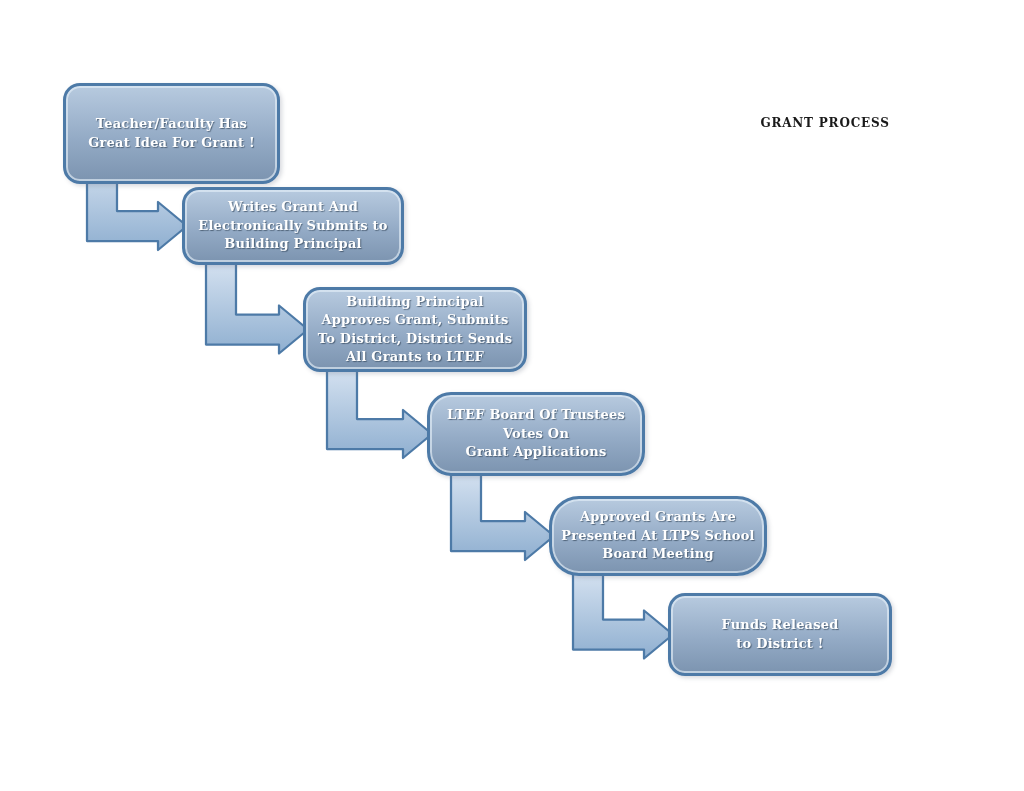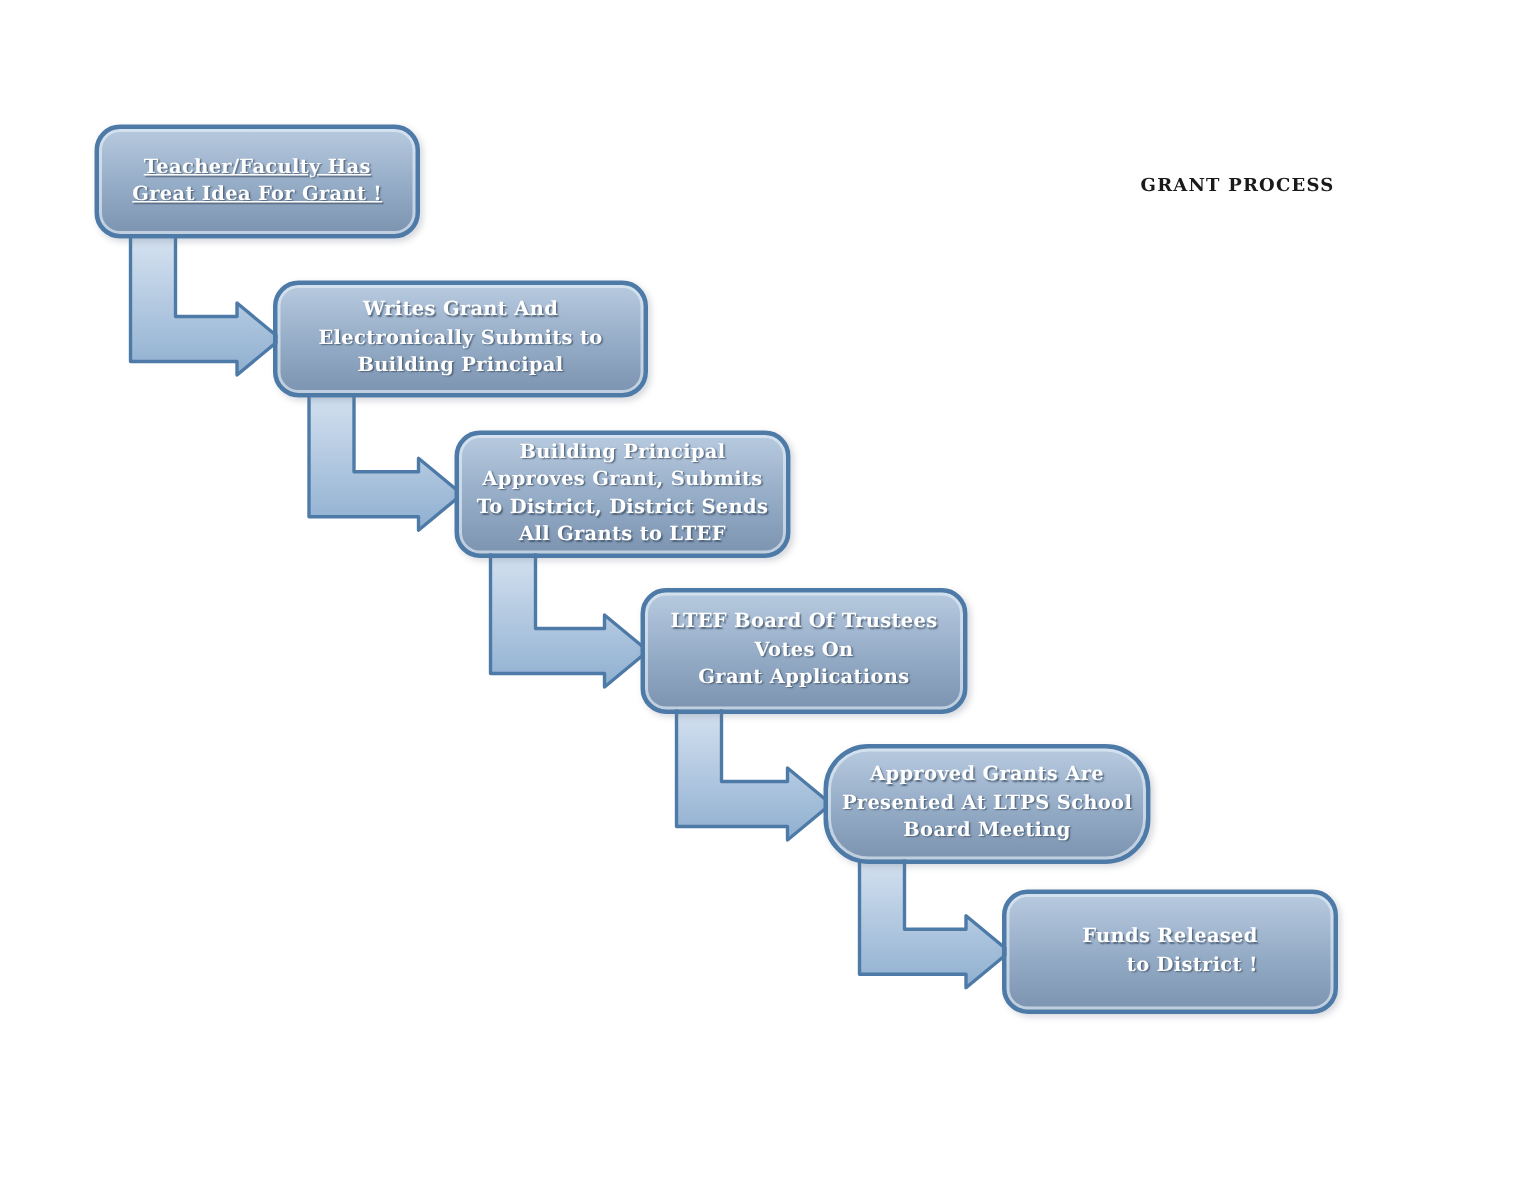--- a/index.html
+++ b/index.html
@@ -72,38 +72,38 @@
         <stop id="ag-stop2" offset="1" stop-color="#8fafd0"></stop>
       </linearGradient>
     </defs>
   <path d="M 87 155 L 87 241 L 158 241 L 158 250 L 187 226 L 158 202 L 158 211 L 117 211 L 117 155 Z" fill="url(#arrowGrad)" stroke="#4d7aa7" stroke-width="2.25" stroke-linejoin="round"></path>
       <path d="M 206 257 L 206 344.5 L 279 344.5 L 279 353.5 L 308 329.5 L 279 305.5 L 279 314.5 L 236 314.5 L 236 257 Z" fill="url(#arrowGrad)" stroke="#4d7aa7" stroke-width="2.25" stroke-linejoin="round"></path>
       <path d="M 327 364 L 327 449 L 403 449 L 403 458 L 432 434 L 403 410 L 403 419 L 357 419 L 357 364 Z" fill="url(#arrowGrad)" stroke="#4d7aa7" stroke-width="2.25" stroke-linejoin="round"></path>
       <path d="M 451 468 L 451 551 L 525 551 L 525 560 L 554 536 L 525 512 L 525 521 L 481 521 L 481 468 Z" fill="url(#arrowGrad)" stroke="#4d7aa7" stroke-width="2.25" stroke-linejoin="round"></path>
       <path d="M 573 568 L 573 649.5 L 644 649.5 L 644 658.5 L 673 634.5 L 644 610.5 L 644 619.5 L 603 619.5 L 603 568 Z" fill="url(#arrowGrad)" stroke="#4d7aa7" stroke-width="2.25" stroke-linejoin="round"></path>
     </svg>
 
-  <div class="flow-box" style="left: 63px; top: 83px; width: 217px; height: 76px; text-decoration: underline;">Teacher/Faculty Has
+  <div class="flow-box" style="left: 63px; top: 83px; width: 217px; height: 101px;">Teacher/Faculty Has
 Great Idea For Grant !</div>
 
-  <div class="flow-box" style="left: 182px; top: 187px; width: 250px; height: 78px;">Writes Grant And
+  <div class="flow-box" style="left: 182px; top: 187px; width: 222px; height: 78px;">Writes Grant And
 Electronically Submits to
 Building Principal</div>
 
   <div class="flow-box" style="left: 303px; top: 287px; width: 224px; height: 85px;">Building Principal
 Approves Grant, Submits
 To District, District Sends
 All Grants to LTEF</div>
 
-  <div class="flow-box" style="left: 427px; top: 392px; width: 218px; height: 84px;">LTEF Board Of Trustees
+  <div class="flow-box" style="left: 427px; top: 392px; width: 218px; height: 84px; border-radius: 24px;">LTEF Board Of Trustees
 Votes On
 Grant Applications</div>
 
   <div class="flow-box" style="left: 549px; top: 496px; width: 218px; height: 80px; border-radius: 30px;">Approved Grants Are
 Presented At LTPS School
 Board Meeting</div>
 
-  <div class="flow-box" style="left: 668px; top: 593px; width: 224px; height: 83px; text-align: right;">Funds Released
+  <div class="flow-box" style="left: 668px; top: 593px; width: 224px; height: 83px;">Funds Released
 to District !</div>
 
   <div id="diagram-title">GRANT PROCESS</div>
 
 </div>
 
 </body></html>

